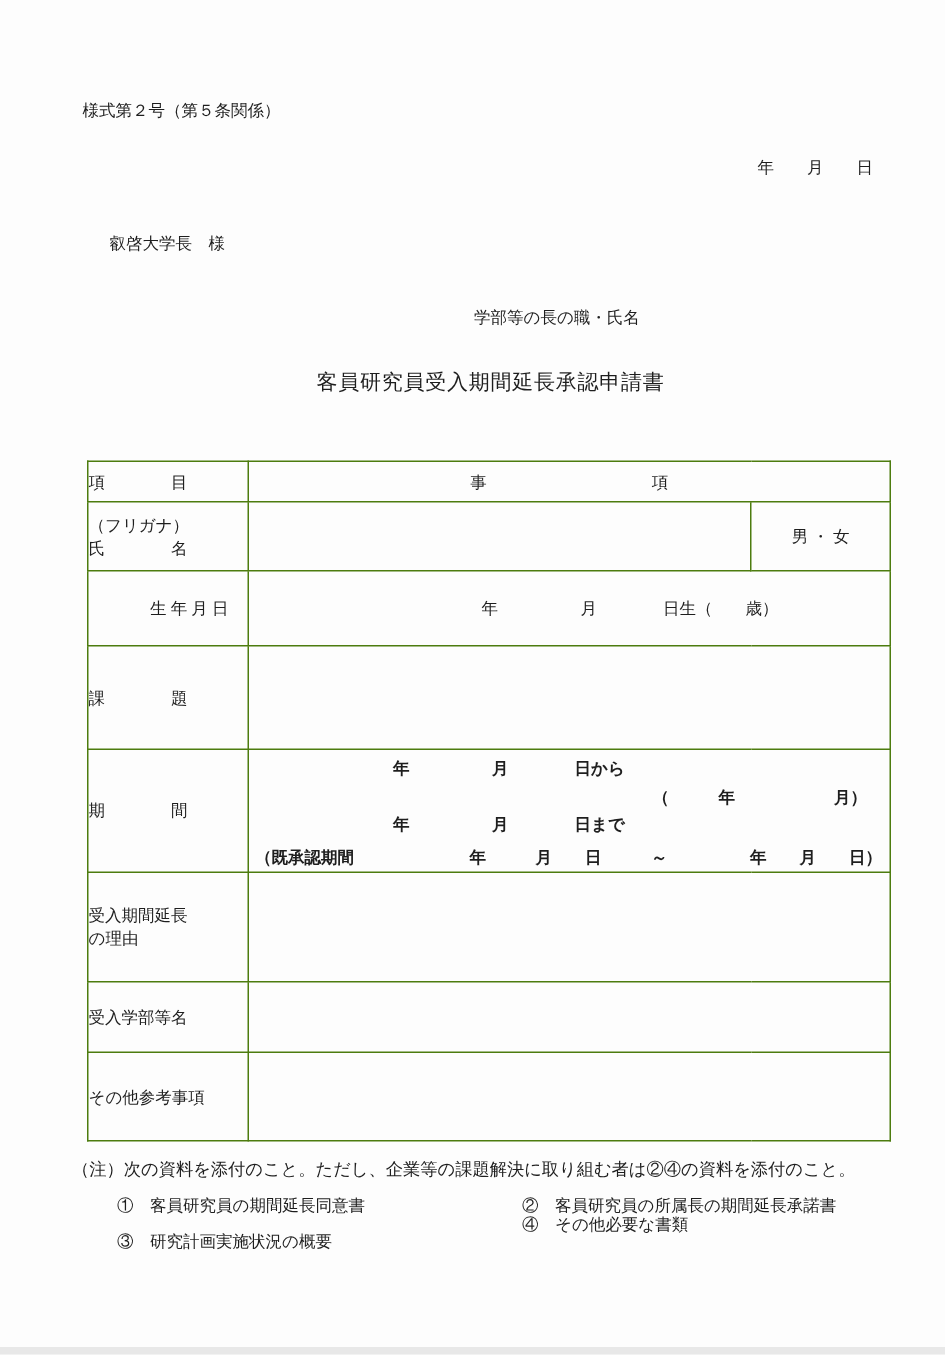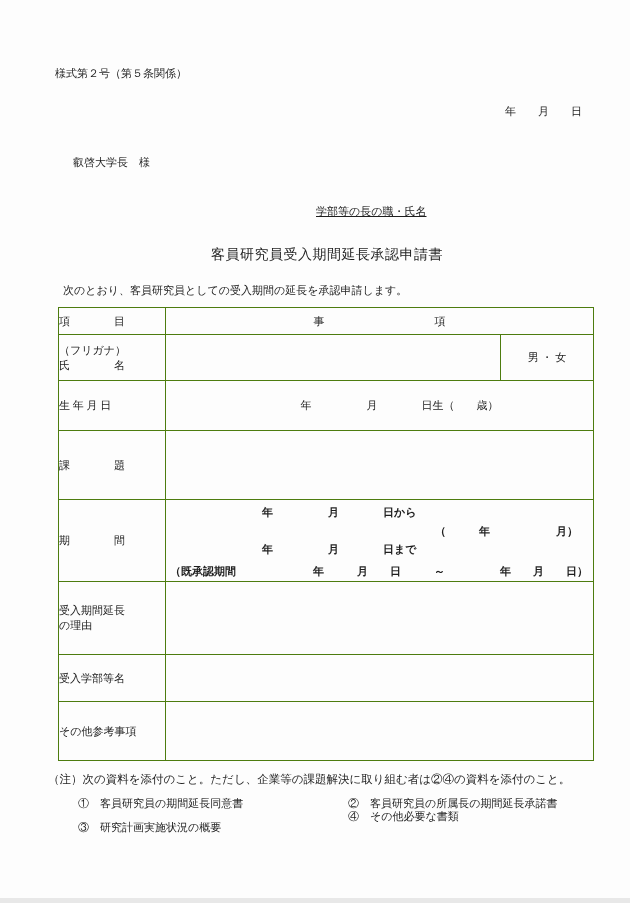--- a/index.html
+++ b/index.html
@@ -9,40 +9,40 @@
     background:#fdfdfd;
     font-family:"Liberation Serif","DejaVu Serif",serif;
     color:#1e1e1e;
     font-size:11px;
     overflow:hidden;
   }
   .abs{position:absolute;white-space:pre;}
   .form-number{left:55px;top:66px;}
   .date-line{left:505px;top:104px;}
   .addressee{left:73px;top:155px;}
-  .signer-line{left:316px;top:204px;text-decoration:underline;}
+  .signer-line{left:316px;top:204px;}
   .doc-title{left:0;right:0;top:246px;text-align:center;text-indent:24px;font-size:14px;letter-spacing:0.5px;}
   .intro{left:63px;top:283px;}
 
   table.form{
     position:absolute;left:58px;top:307px;
     width:535px;border-collapse:collapse;table-layout:fixed;
   }
   table.form td{
     border:1px solid #4d7c0f;
     vertical-align:middle;
     padding:0;
     font-size:11px;
     overflow:hidden;
   }
   td.label{padding-left:10px;white-space:pre-line;}
   td.center{text-align:center;}
   tr.r-header td{height:26px;}
   tr.r-name td{height:45px;}
-  tr.r-birth td{height:49px;}
+  tr.r-birth td{height:49px;padding-left:41px;}
   tr.r-subject td{height:68px;}
   tr.r-period td{height:81px;}
   tr.r-reason td{height:72px;}
   tr.r-faculty td{height:46px;}
   tr.r-other td{height:58px;}
   td.period-cell{position:relative;}
   td.period-cell span{position:absolute;white-space:pre;font-weight:bold;}
   .p-from{left:96px;top:5px;}
   .p-duration{left:269px;top:24px;}
   .p-to{left:96px;top:42px;}
@@ -59,21 +59,20 @@
 </head>
 <body>
 
 <div class="page">
 
   <div class="abs form-number">様式第２号（第５条関係）</div>
   <div class="abs date-line">年　　月　　日</div>
   <div class="abs addressee">叡啓大学長　様</div>
   <div class="abs signer-line">学部等の長の職・氏名</div>
   <div class="abs doc-title">客員研究員受入期間延長承認申請書</div>
-  <div class="abs intro">次のとおり、客員研究員としての受入期間の延長を承認申請します。</div>
 
   <table class="form">
     <colgroup>
       <col style="width:107px">
       <col style="width:335px">
       <col style="width:93px">
     </colgroup>
     <tbody>
         <tr class="r-header">
       <td class="label">項　　　　目</td>

